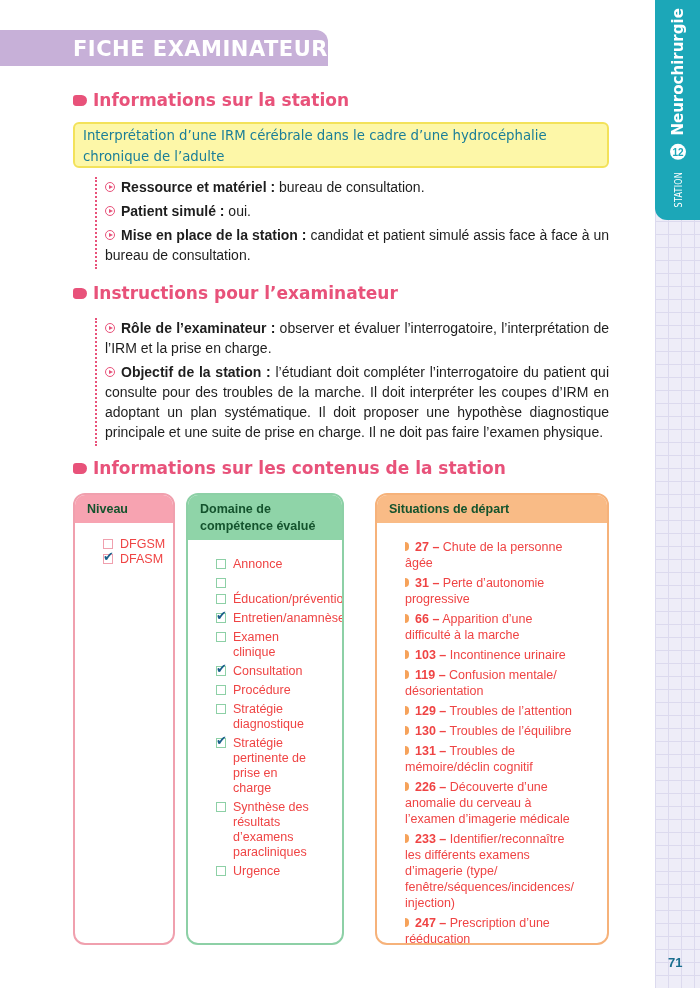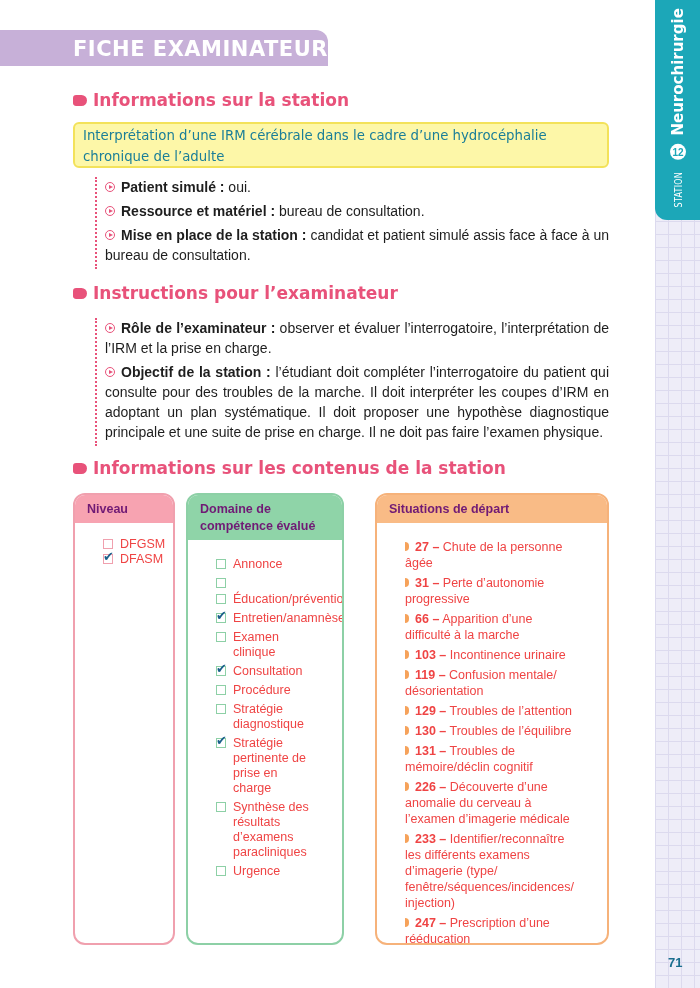--- a/index.html
+++ b/index.html
@@ -67,21 +67,21 @@
     position: relative; margin-right: 6px; vertical-align: 0px;
   }
   .bullet-icon::after {
     content: ""; position: absolute; left: 2.5px; top: 1.5px;
     border-left: 4px solid #e8527a; border-top: 2.5px solid transparent; border-bottom: 2.5px solid transparent;
   }
   .bullet-label { font-weight: bold; }
 
   
   .card { position: absolute; top: 493px; border: 2px solid; border-radius: 12px; overflow: hidden; background: #fff; }
-  .card-header { font-weight: bold; font-size: 12.5px; padding: 6px 12px; line-height: 17px; color: #701a75; }
+  .card-header { font-weight: bold; font-size: 12.5px; padding: 6px 12px; line-height: 17px; color: #14532d; }
   .card-body { padding: 8px 28px; font-size: 12.5px; color: #ef4444; margin-top: 8px; }
 
   .card-niveau { left: 73px; width: 102px; height: 452px; border-color: #f0a0ae; }
   .card-niveau .card-header { background: #f7a3b1; height: 28px; }
   .card-domaine { left: 186px; width: 158px; height: 452px; border-color: #8dd0a6; }
   .card-domaine .card-header { background: #8fd4a8; height: 45px; }
   .card-situations { left: 375px; width: 234px; height: 452px; border-color: #f6b27a; }
   .card-situations .card-header { background: #f9bb86; height: 28px; }
 
   .check-row { display: flex; align-items: flex-start; line-height: 15px; margin-bottom: 4px; }
@@ -119,22 +119,22 @@
   <span class="banner-title">FICHE EXAMINATEUR</span>
 </div>
 
 <div class="section-heading" style="top:90px;justify-content:center;">
   <span class="heading-bullet"></span>
   <span>Informations sur la station</span>
 </div>
 <div class="topic-box">Interprétation d’une IRM cérébrale dans le cadre d’une hydrocéphalie chronique de l’adulte</div>
 
 <div class="bullet-block" style="top:177px;">
+  <div class="bullet-item"><span class="bullet-icon"></span><span class="bullet-label">Ressource et matériel :</span><span> bureau de consultation.</span></div>
   <div class="bullet-item"><span class="bullet-icon"></span><span class="bullet-label">Patient simulé :</span><span> oui.</span></div>
-  <div class="bullet-item"><span class="bullet-icon"></span><span class="bullet-label">Ressource et matériel :</span><span> bureau de consultation.</span></div>
   <div class="bullet-item"><span class="bullet-icon"></span><span class="bullet-label">Mise en place de la station :</span><span> candidat et patient simulé assis face à face à un bureau de consultation.</span></div>
 </div>
 
 <div class="section-heading" style="top:283px;">
   <span class="heading-bullet"></span>
   <span>Instructions pour l’examinateur</span>
 </div>
 <div class="bullet-block" style="top:318px;">
   <div class="bullet-item"><span class="bullet-icon"></span><span class="bullet-label">Rôle de l’examinateur :</span><span> observer et évaluer l’interrogatoire, l’interprétation de l’IRM et la prise en charge.</span></div>
   <div class="bullet-item"><span class="bullet-icon"></span><span class="bullet-label">Objectif de la station :</span><span> l’étudiant doit compléter l’interrogatoire du patient qui consulte pour des troubles de la marche. Il doit interpréter les coupes d’IRM en adoptant un plan systématique. Il doit proposer une hypothèse diagnostique principale et une suite de prise en charge. Il ne doit pas faire l’examen physique.</span></div>

